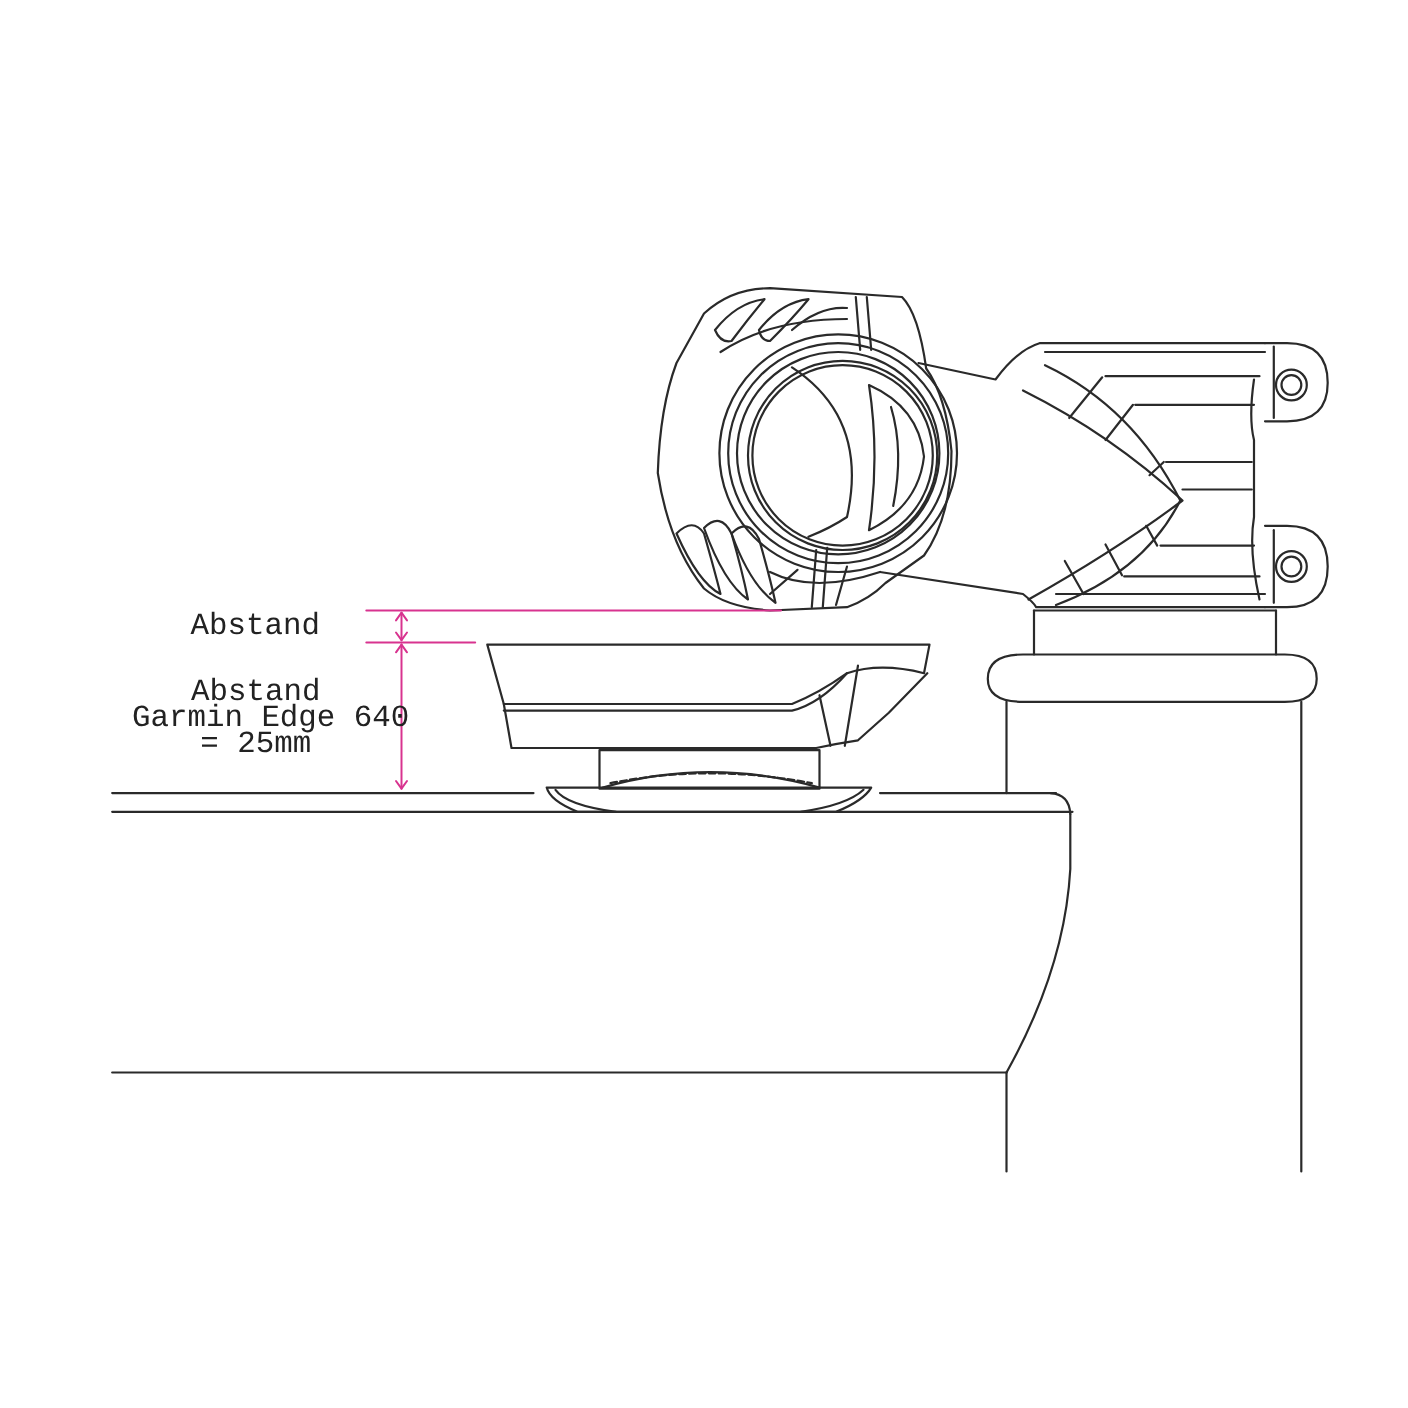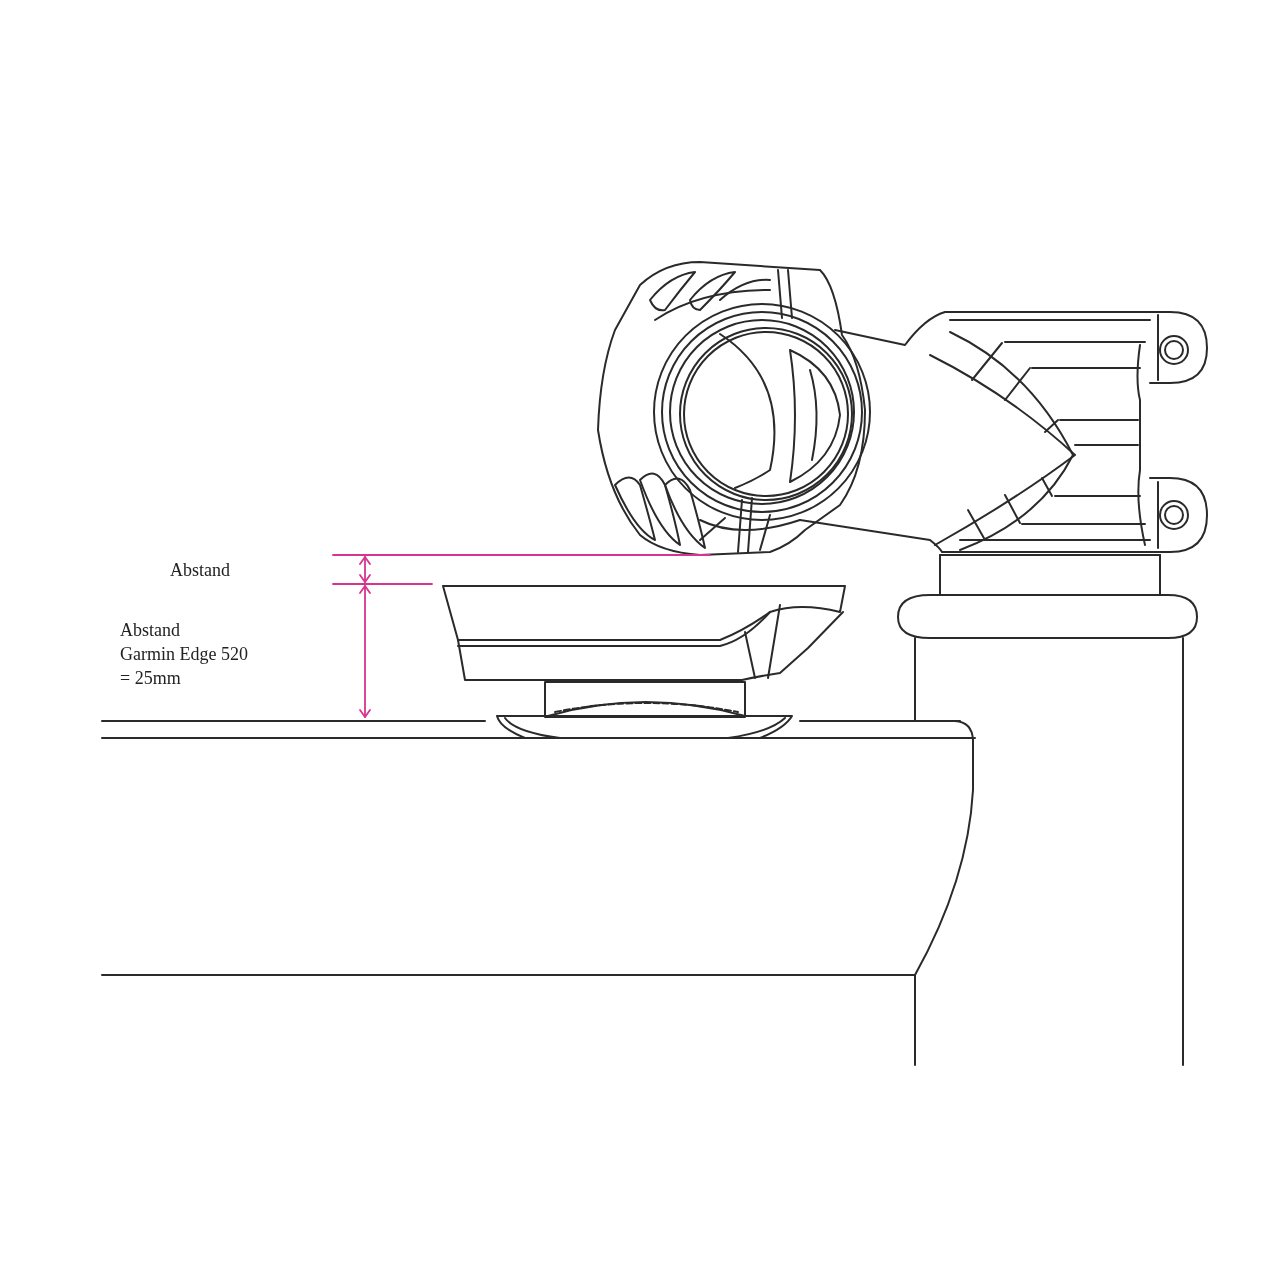--- a/index.html
+++ b/index.html
@@ -1,24 +1,24 @@
 <!DOCTYPE html>
 <html><head>
   <meta charset="utf-8">
   <style>
     html, body { margin: 0; padding: 0; background: #ffffff; }
     body { width: 1280px; height: 1280px; position: relative; overflow: hidden; }
     #diagram { position: absolute; left: 0; top: 0; width: 1280px; height: 1280px; }
     .lbl {
       position: absolute;
-      font-family: Liberation Serif, serif;
+      font-family: Liberation Mono, monospace;
       color: #222222;
-      text-align: left;
+      text-align: center;
       line-height: 24px;
-      font-size: 18px;
+      font-size: 28px;
       white-space: nowrap;
     }
     #label-abstand { left: 170px; top: 558px; width: 124px; }
     #label-example { left: 120px; top: 618px; width: 225px; }
     #label-example span { display: block; }
   </style>
 </head>
 <body>
 
 <svg id="diagram" viewBox="0 0 1280 1280" xmlns="http://www.w3.org/2000/svg" fill="none" stroke="#2a2a2a" stroke-width="2" stroke-linejoin="round" stroke-linecap="round">
@@ -158,15 +158,15 @@
       <line x1="365" y1="586" x2="365" y2="717"></line>
       <polyline points="360,593 365,586 370,593"></polyline>
       <polyline points="360,710 365,717 370,710"></polyline>
     </g>
   </g>
 </svg>
 
 <div id="label-abstand" class="lbl">Abstand</div>
 <div id="label-example" class="lbl">
   <span>Abstand</span>
-  <span>Garmin Edge 520</span>
+  <span>Garmin Edge 640</span>
   <span>= 25mm</span>
 </div>
 
 </body></html>

